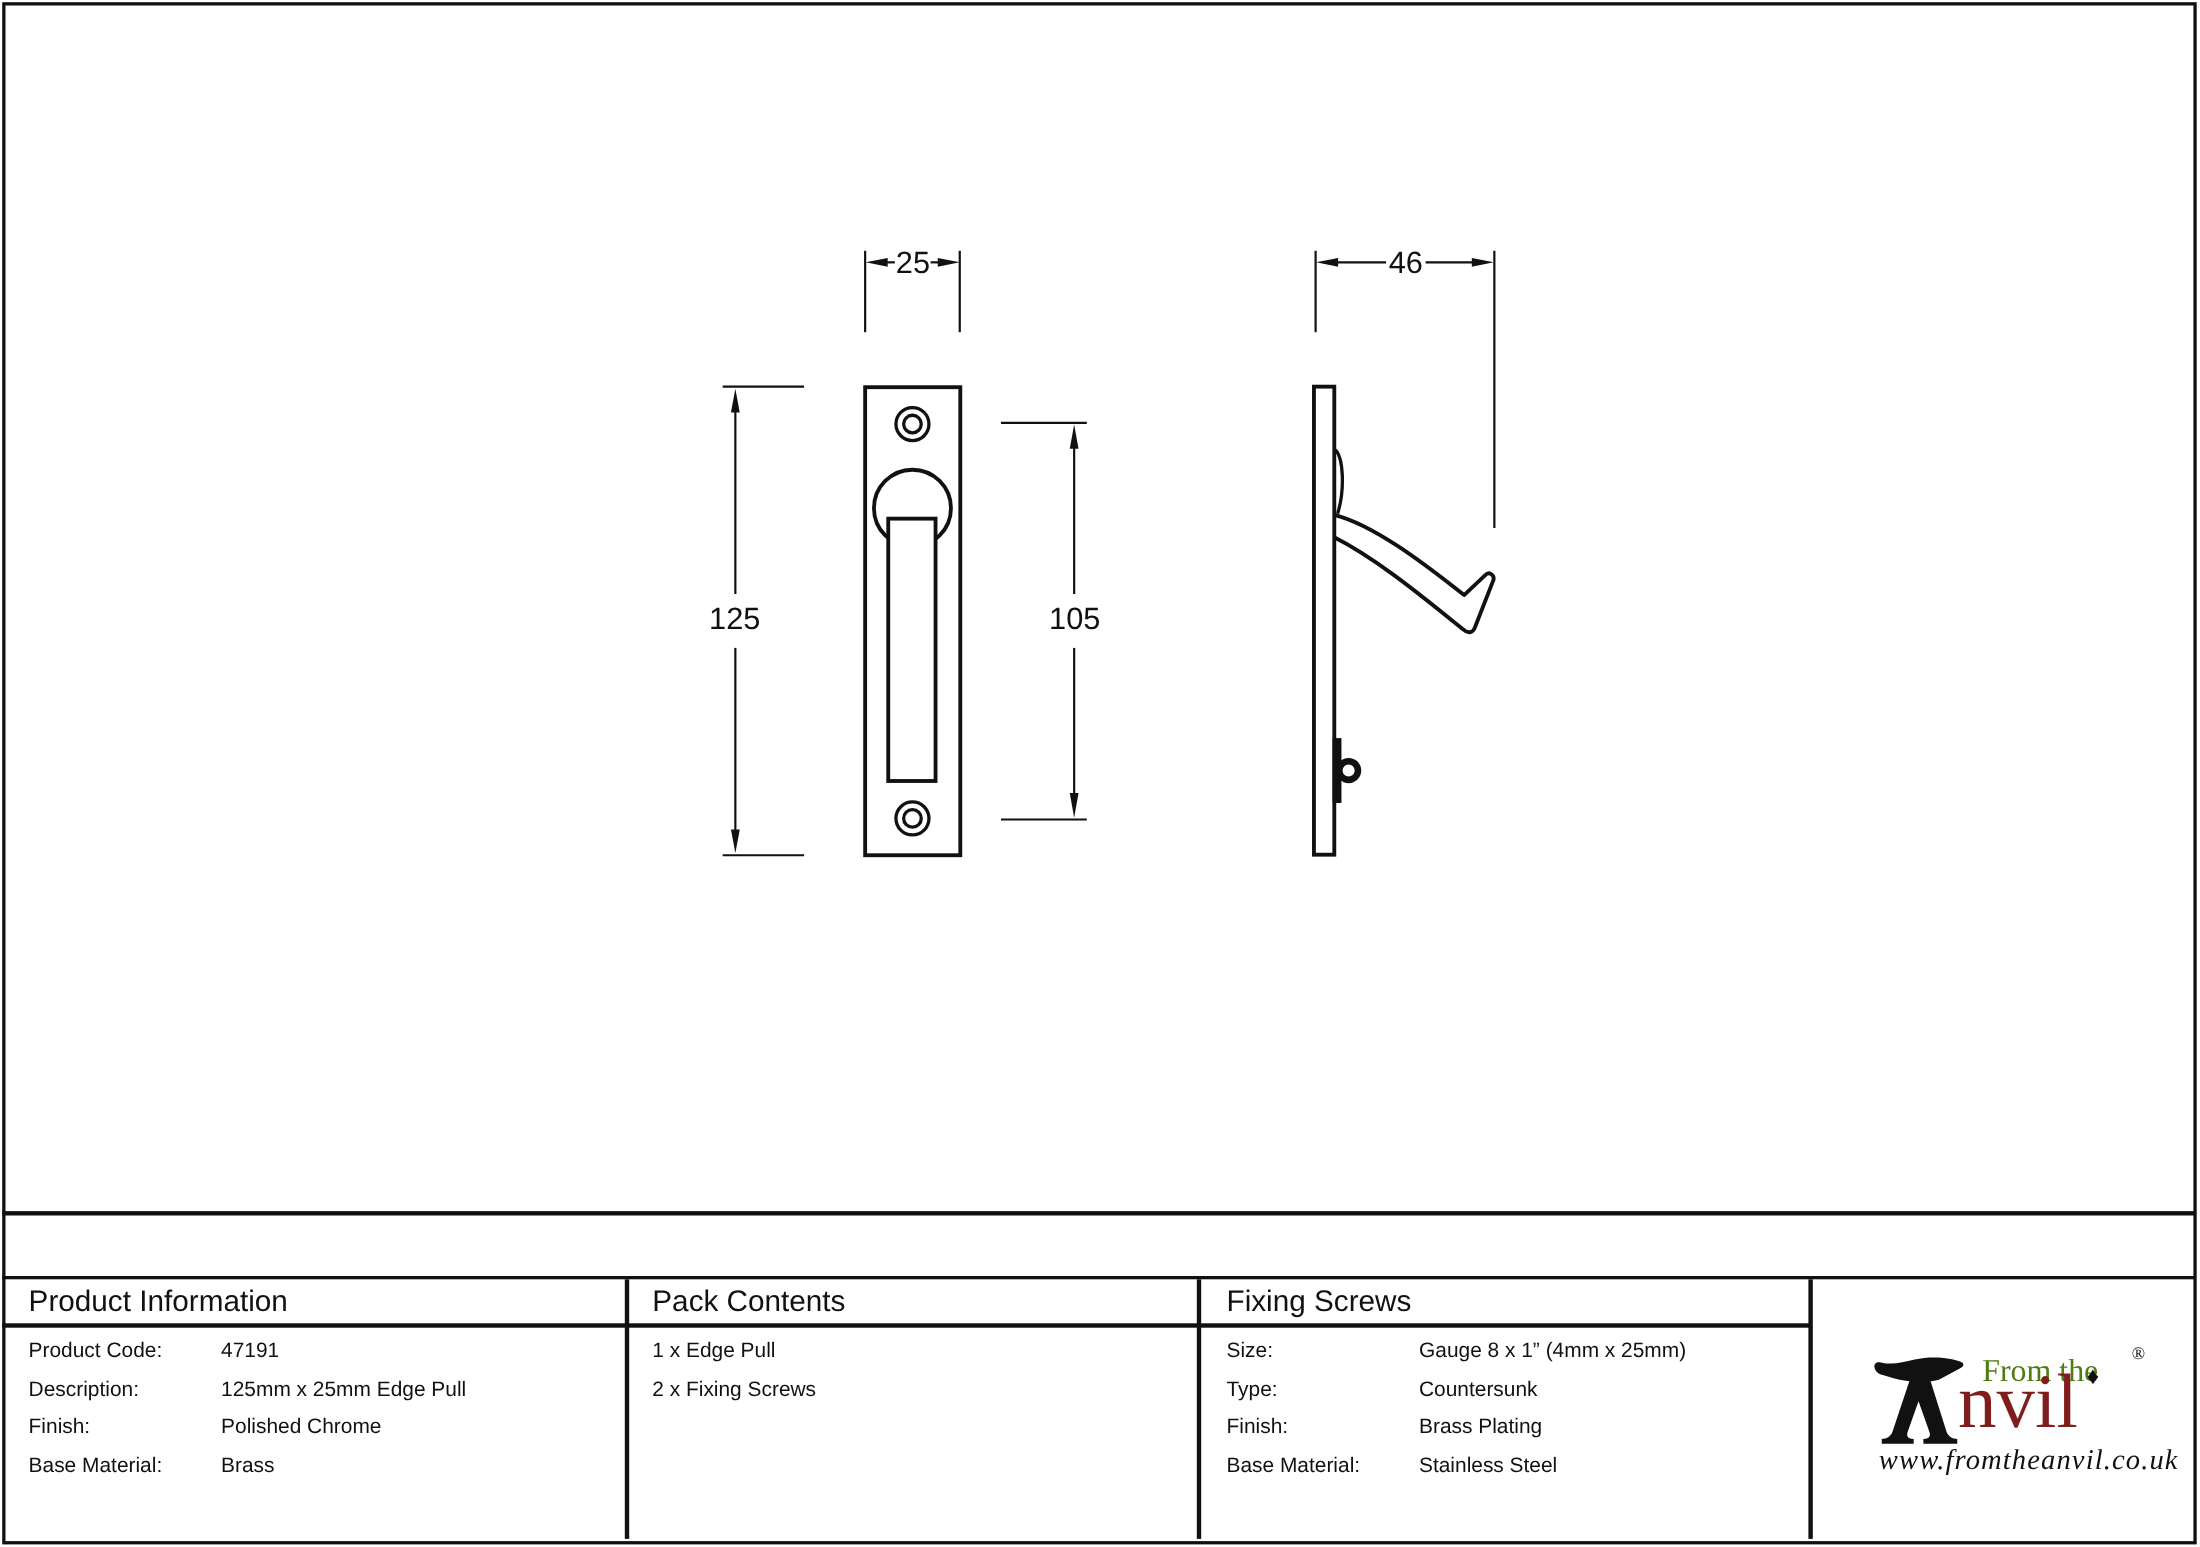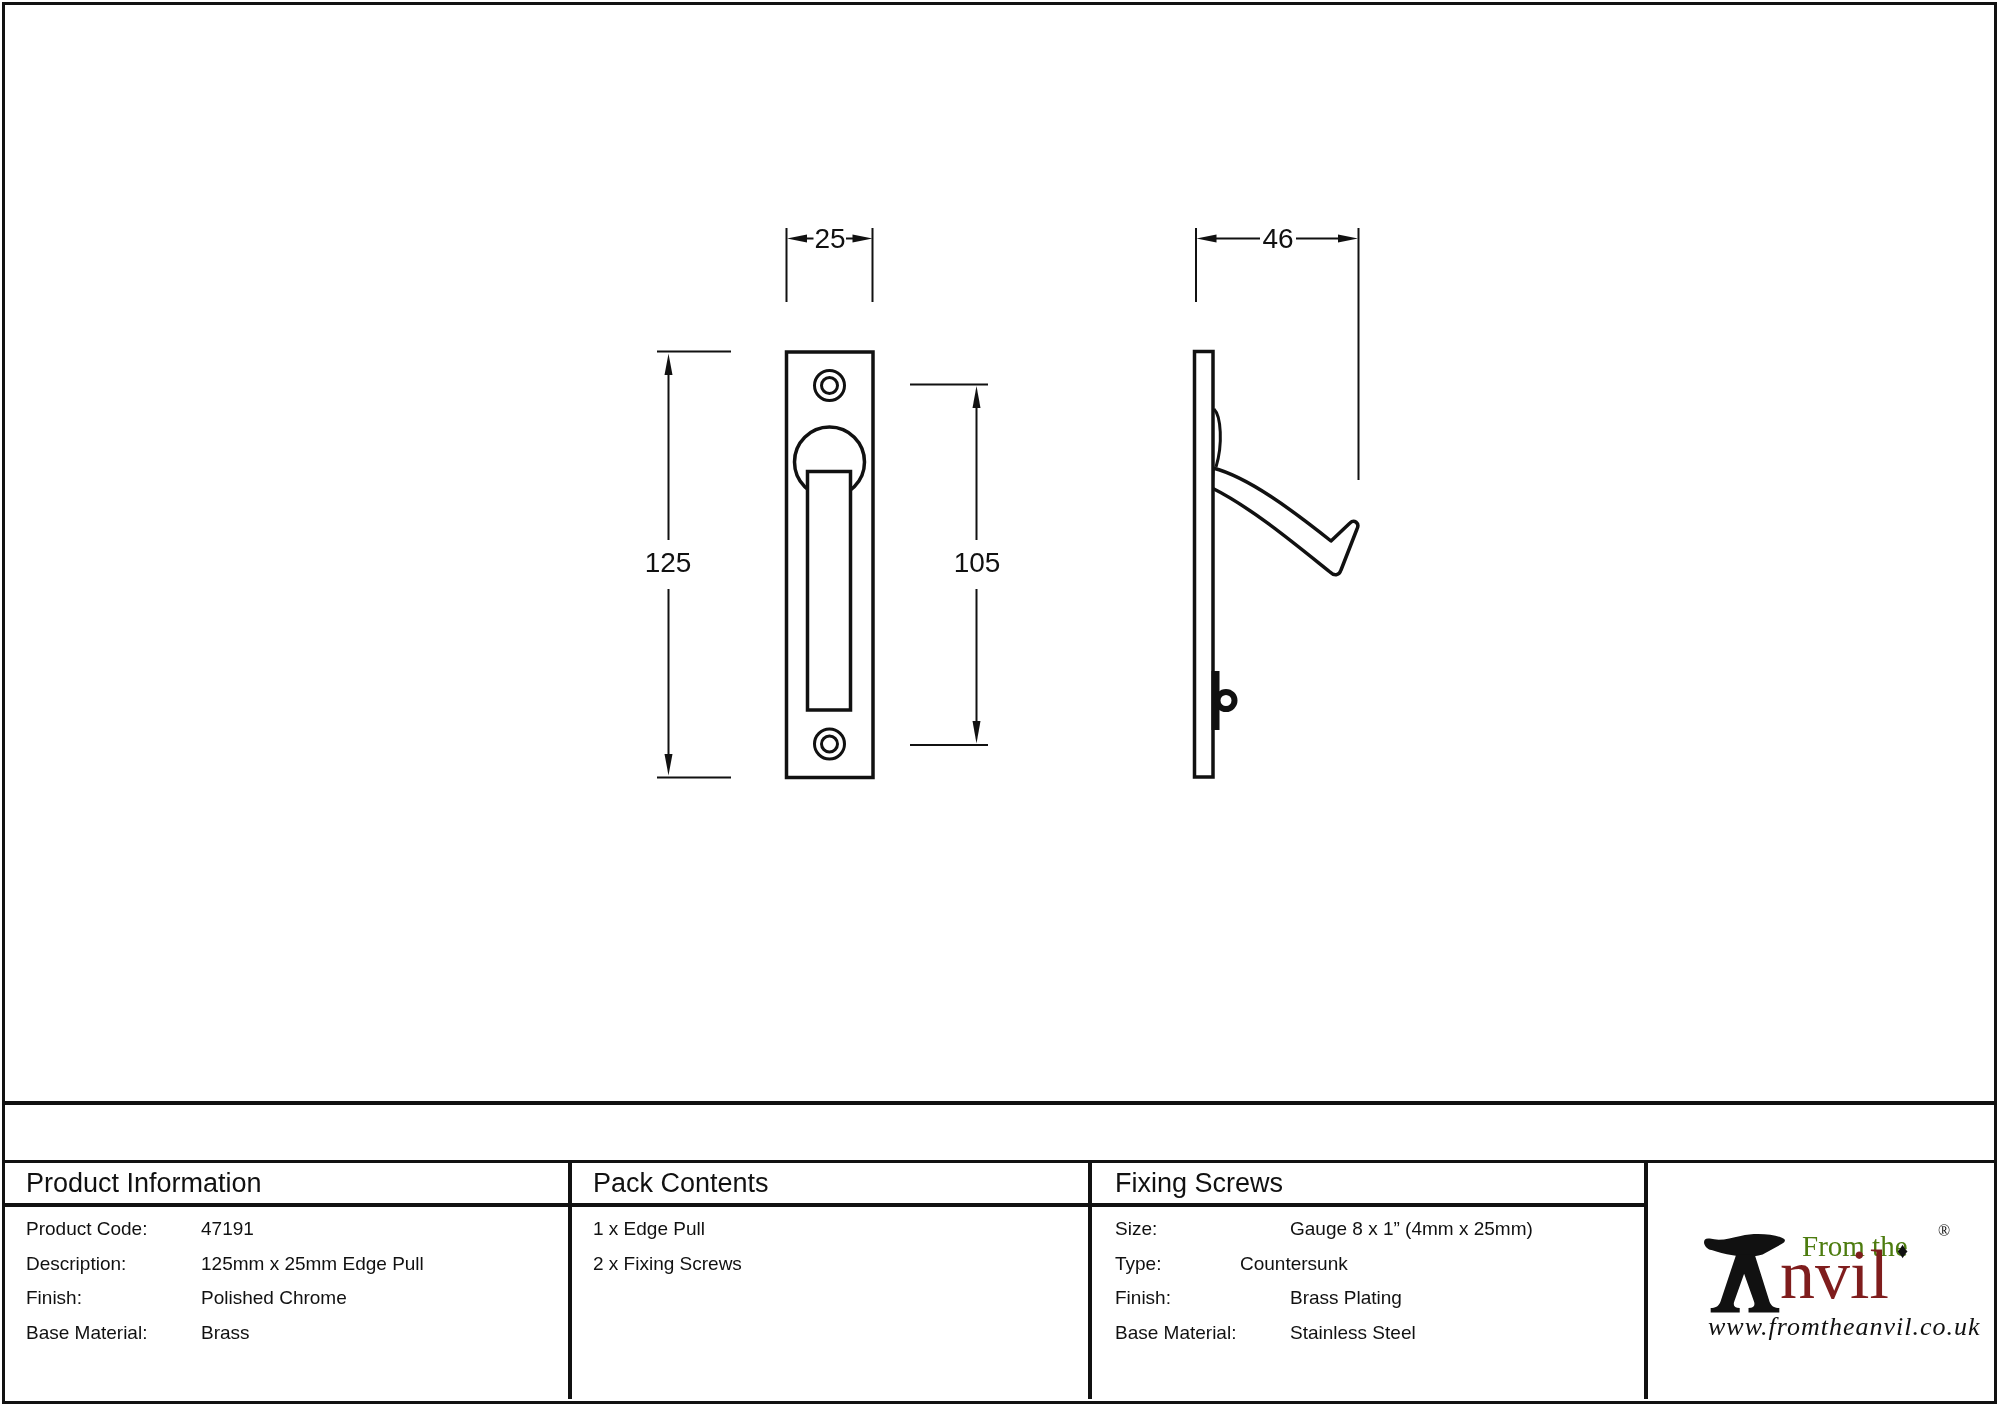--- a/index.html
+++ b/index.html
@@ -124,21 +124,21 @@
 
   <div>
     <div class="pack-item" style="left:593px;top:1218px;">1 x Edge Pull</div>
     <div class="pack-item" style="left:593px;top:1253px;">2 x Fixing Screws</div>
   </div>
 
   <div>
     <div class="row-label" style="left:1115px;top:1218px;">Size:</div>
     <div class="row-value" style="left:1290px;top:1218px;">Gauge 8 x 1” (4mm x 25mm)</div>
     <div class="row-label" style="left:1115px;top:1253px;">Type:</div>
-    <div class="row-value" style="left:1240px;top:1253px;">Countersunk</div>
+    <div class="row-value" style="left:1290px;top:1253px;">Countersunk</div>
     <div class="row-label" style="left:1115px;top:1287px;">Finish:</div>
     <div class="row-value" style="left:1290px;top:1287px;">Brass Plating</div>
     <div class="row-label" style="left:1115px;top:1322px;">Base Material:</div>
     <div class="row-value" style="left:1290px;top:1322px;">Stainless Steel</div>
   </div>
 
   <div class="logo">
     <svg class="anvil-mark" width="90" height="88" viewBox="0 0 100 100">
       <path fill="#111" d="M12,25 C2,23 0,10 10,12 C22,15 32,12 45,9 C62,5 82,7 92,11
                C97,13 96,16 92,18 L70,30 C56,34 44,32 36,31 C27,30 19,27 12,25 Z"></path>

